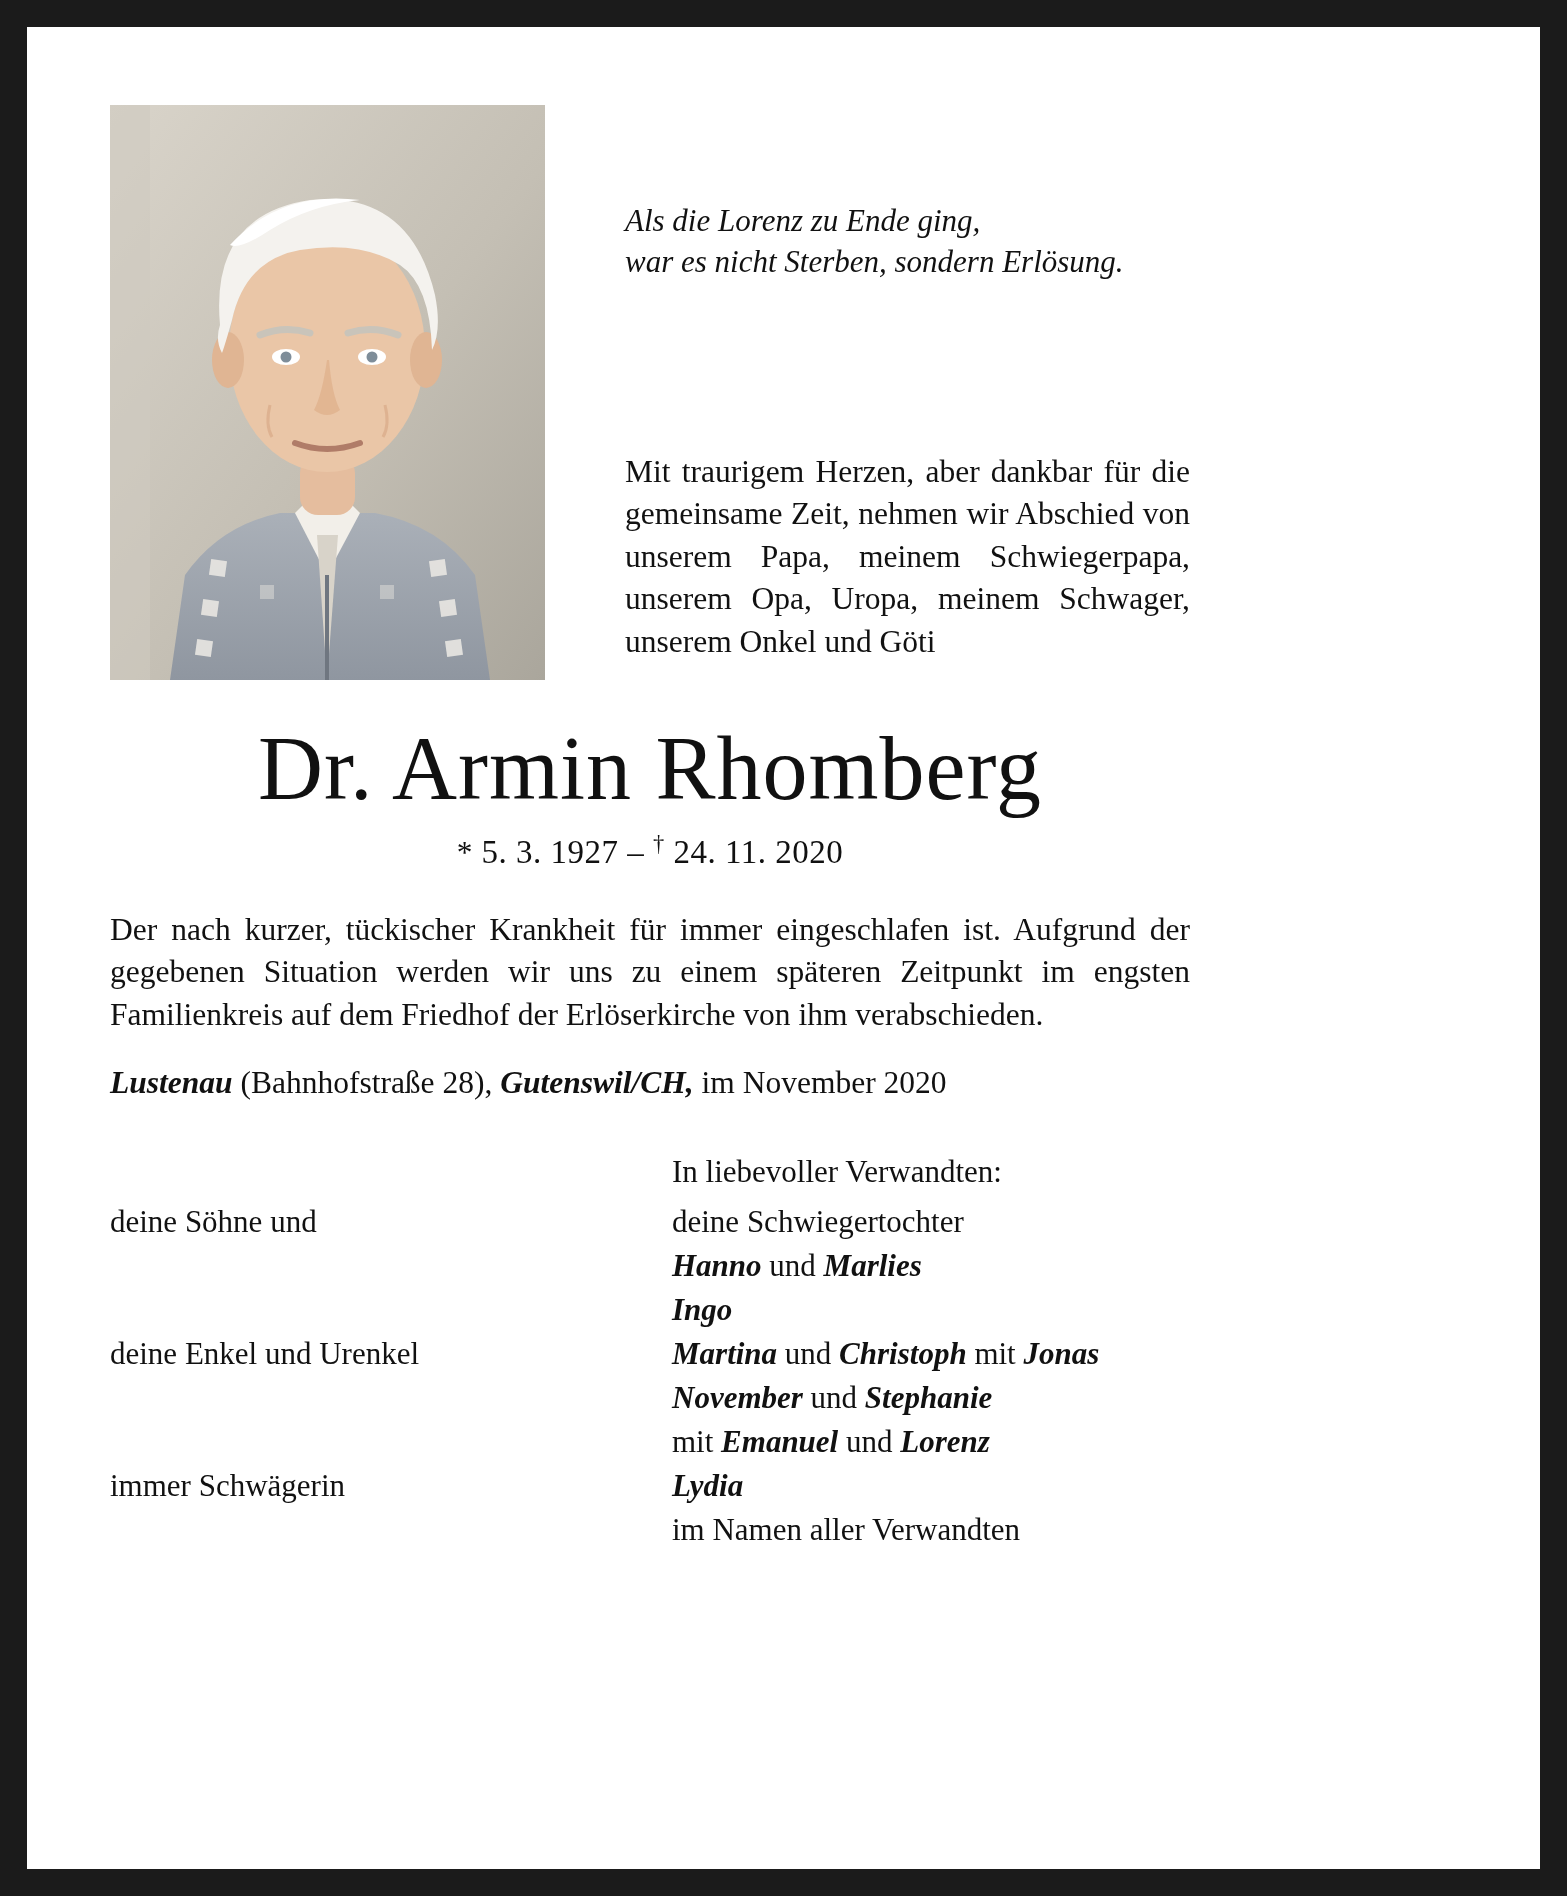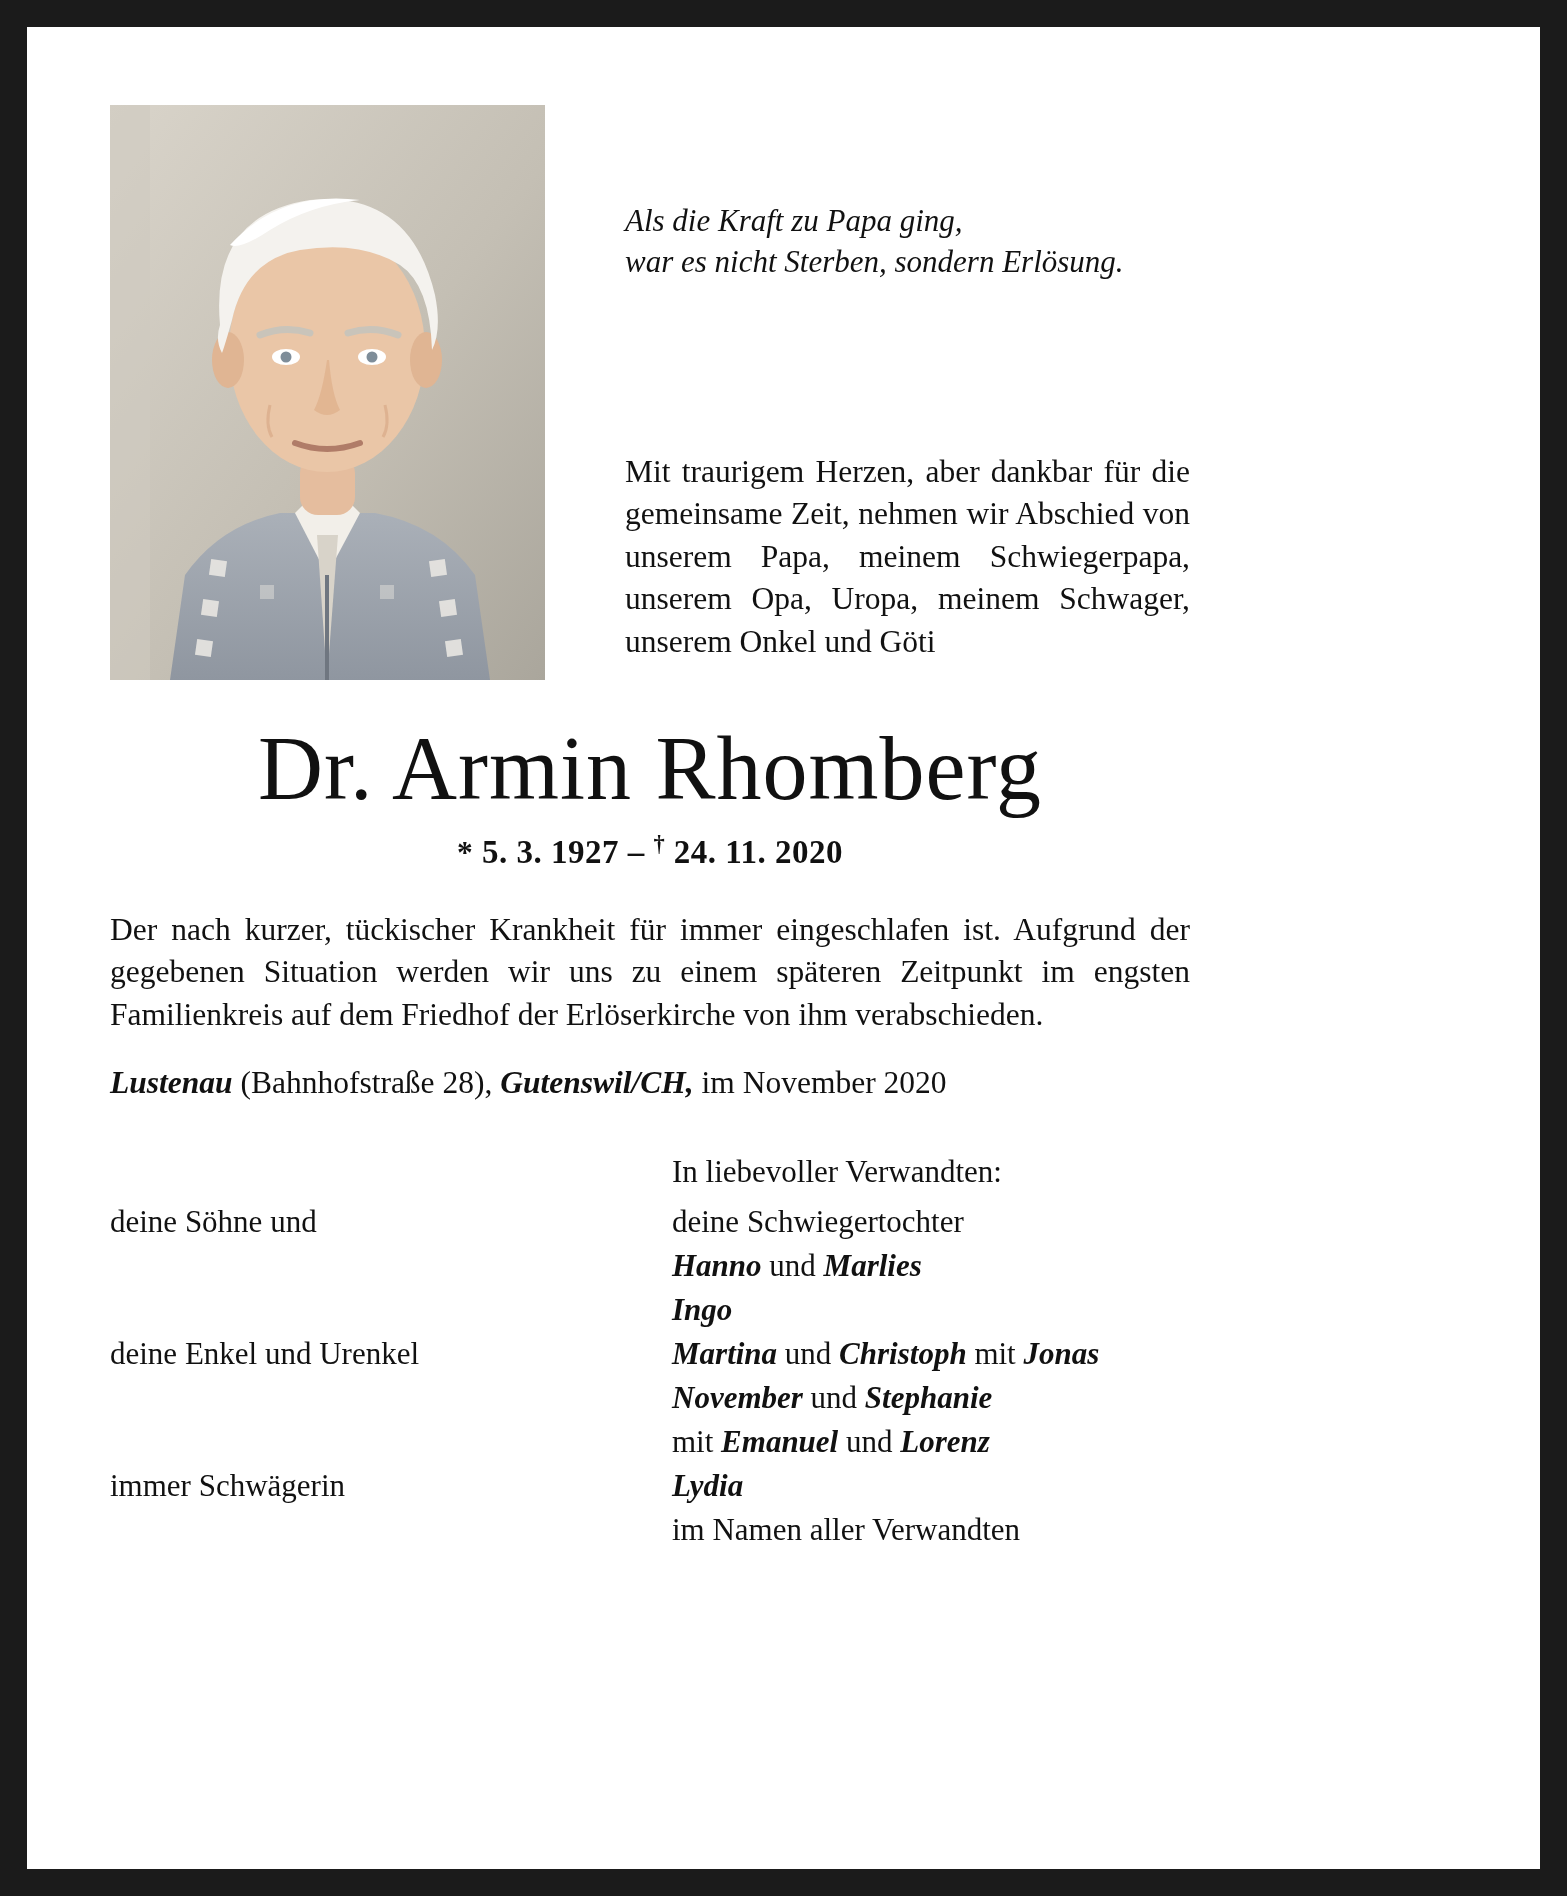--- a/index.html
+++ b/index.html
@@ -39,21 +39,21 @@
   .name{
     font-size:90px;
     font-weight:500;
     text-align:center;
     margin:42px 0 0;
     letter-spacing:1px;
     line-height:1.05;
   }
   .dates{
     text-align:center;
-    font-weight:bold;
+    font-weight:normal;
     font-size:33px;
     margin:14px 0 15px;
     letter-spacing:0.5px;
   }
   .dates .dagger{vertical-align:super;font-size:68%;}
   .dates .star{font-size:95%;}
   .announce{
     margin:38px 0 0;
     font-size:31.5px;line-height:1.36;
     text-align:justify;
@@ -143,21 +143,21 @@
 
           <path d="M185 338 Q217 350 250 338" stroke="#b07c68" stroke-width="6" fill="none" stroke-linecap="round"></path>
 
           <path d="M160 300 Q155 320 162 332" stroke="#d9a987" stroke-width="3" fill="none" opacity="0.7"></path>
           <path d="M275 300 Q280 320 273 332" stroke="#d9a987" stroke-width="3" fill="none" opacity="0.7"></path>
         </svg>
       </div>
 
       <div class="right-col">
         <p class="quote">
-          <span>Als die Kraft zu Papa ging,</span><br>
+          <span>Als die Lorenz zu Ende ging,</span><br>
           <span>war es nicht Sterben, sondern Erlösung.</span>
         </p>
         <p class="intro">Mit traurigem Herzen, aber dankbar für die gemeinsame Zeit, nehmen wir Abschied von unserem Papa, meinem Schwiegerpapa, unserem Opa, Uropa, meinem Schwager, unserem Onkel und Göti</p>
       </div>
     </div>
 
     <h1 class="name">Dr. Armin Rhomberg</h1>
 
     <p class="dates">
       <span class="star">*</span>

